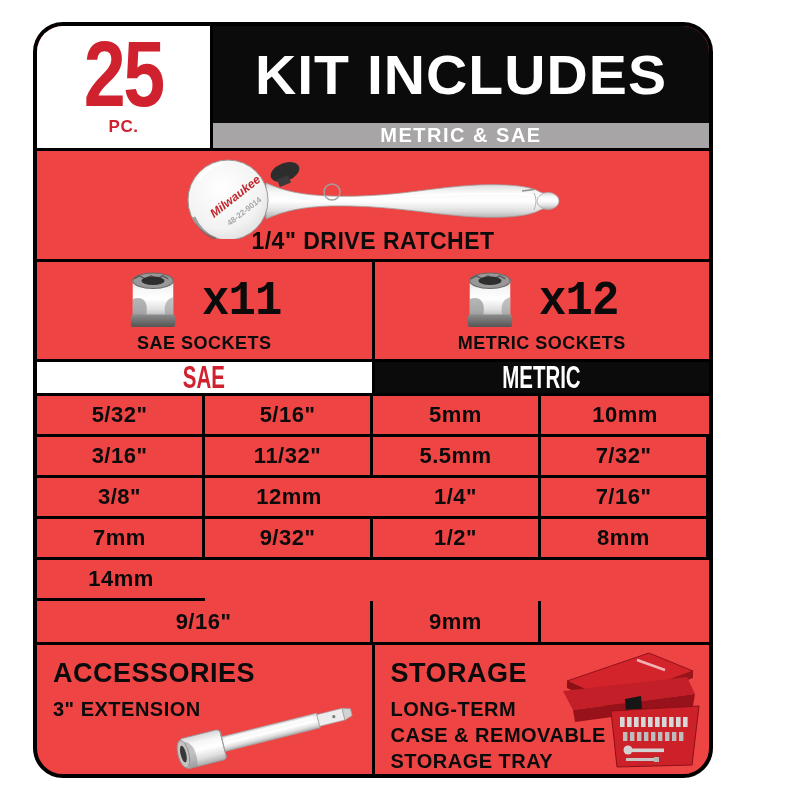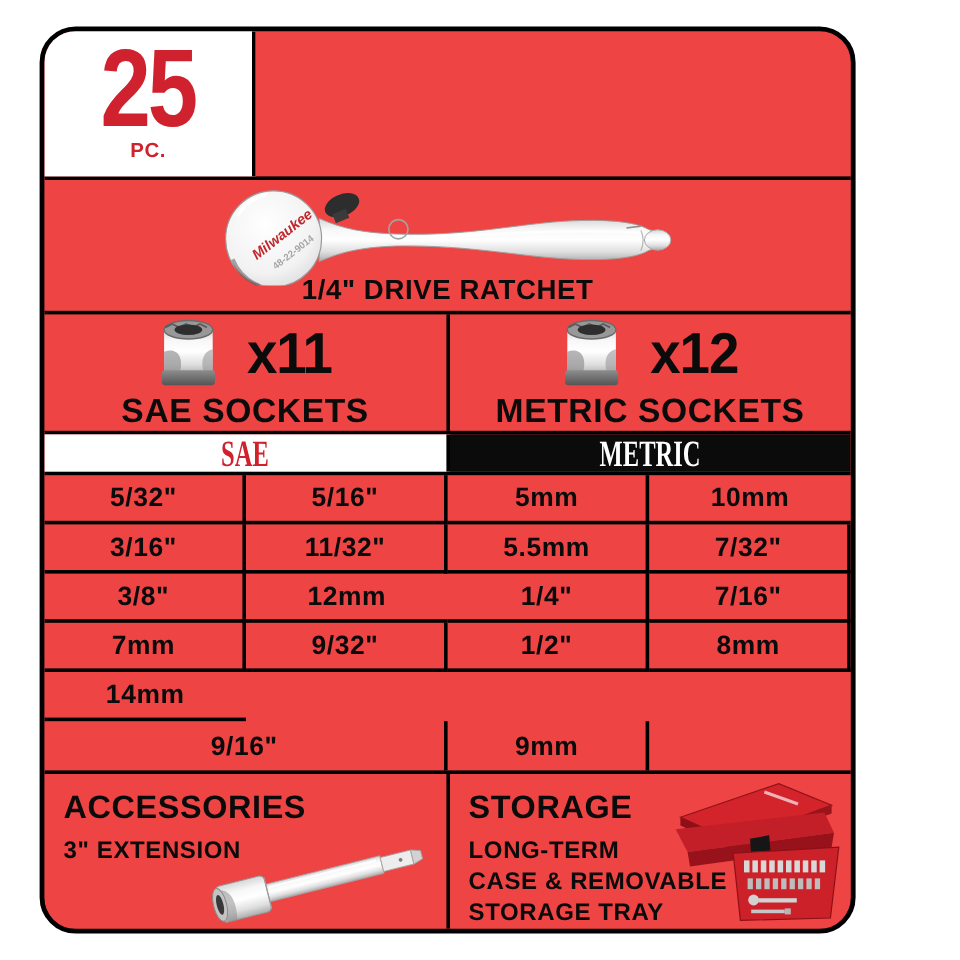--- a/index.html
+++ b/index.html
@@ -21,25 +21,25 @@
   .banner-gray { height:25px; background:#a7a5a6; color:#fff; display:flex; align-items:center; justify-content:center; }
   .banner-subtitle { font-weight:bold; font-size:20px; letter-spacing:1.5px; }
   
   .sec-ratchet { height:112px; display:flex; flex-direction:column; align-items:center; }
   .ratchet-svg { margin-top:4px; }
   .ratchet-label { position:absolute; bottom:4px; width:100%; text-align:center; font-weight:bold; font-size:23px; letter-spacing:0.5px; color:#0b0b0b; }
   
   .sec-sockets { height:100px; display:flex; }
   .socket-panel { flex:1; display:flex; flex-direction:column; align-items:center; justify-content:center; }
   .socket-panel.left { border-right:3px solid #000; }
-  .socket-top { display:flex; align-items:center; gap:20px; margin-top:2px; }
+  .socket-top { display:flex; align-items:center; gap:20px; margin-top:2px;font-family:Liberation Mono, monospace; }
   .socket-count { font-weight:bold; font-size:48px; letter-spacing:-1px; transform:scaleX(0.95); color:#0b0b0b; }
-  .socket-label { font-weight:bold; font-size:28px; letter-spacing:0.5px; margin-top:1px; color:#0b0b0b; }
-  
-  .sec-thead { height:34px; display:flex;font-family:Liberation Serif, serif; }
+  .socket-label { font-weight:bold; font-size:18px; letter-spacing:0.5px; margin-top:1px; color:#0b0b0b; }
+  
+  .sec-thead { height:34px; display:flex; }
   .th { flex:1; display:flex; align-items:center; justify-content:center; }
   .th-sae { background:#fff; border-right:3px solid #000; }
   .th-metric { background:#0b0b0b; }
   .th span { font-weight:bold; font-size:31px; transform:scaleX(0.66); letter-spacing:0px; }
   .th-sae span { color:#d0212e; }
   .th-metric span { color:#fff; }
   
   .size-grid { display:grid; grid-template-columns:repeat(4,1fr); grid-auto-rows:41px; }
   .cell { display:flex; align-items:center; justify-content:center; font-weight:bold; font-size:22px; color:#0b0b0b; border-right:3px solid #000; border-bottom:3px solid #000; letter-spacing:0.5px; }
   .cell.col4 { border-right:none; }
@@ -79,20 +79,28 @@
     </linearGradient>
   </defs>
 </svg>
 
 <div class="card">
 
   <div class="sec sec-header">
     <div class="badge-box">
       <div class="badge-count">25</div>
       <div class="badge-unit">PC.</div>
+    </div>
+    <div class="banner-col">
+      <div class="banner-black">
+        <span class="banner-title">KIT INCLUDES</span>
+      </div>
+      <div class="banner-gray">
+        <span class="banner-subtitle">METRIC &amp; SAE</span>
+      </div>
     </div>
   </div>
 
   <div class="sec sec-ratchet">
     <svg class="ratchet-svg" width="382" height="84" viewBox="0 0 382 84">
       <path d="M 84 28 C 104 37, 122 40, 148 41 C 210 43, 250 32, 295 30 C 330 28.5, 350 32, 358 37 L 369 41 Q 375 45.5, 369 51 L 358 55 C 350 60, 330 63.5, 295 62 C 250 60, 210 50, 148 51 C 122 52, 104 55, 84 64 Z" fill="url(#chromeV)" stroke="#9f9f9f" stroke-width="0.8"></path>
       <ellipse cx="366" cy="46" rx="11" ry="8.5" fill="url(#chromeV)" stroke="#a8a8a8" stroke-width="0.8"></ellipse>
       <path d="M 352 38 Q 356 46 352 55" fill="none" stroke="#b5b5b5" stroke-width="1"></path>
       <path d="M 150 44 C 220 42, 300 36, 352 40" fill="none" stroke="#ffffff" stroke-width="2" opacity="0.8"></path>
       <path d="M 340 36 l 12 -1.5" stroke="#8e8e8e" stroke-width="1.4" fill="none"></path>

